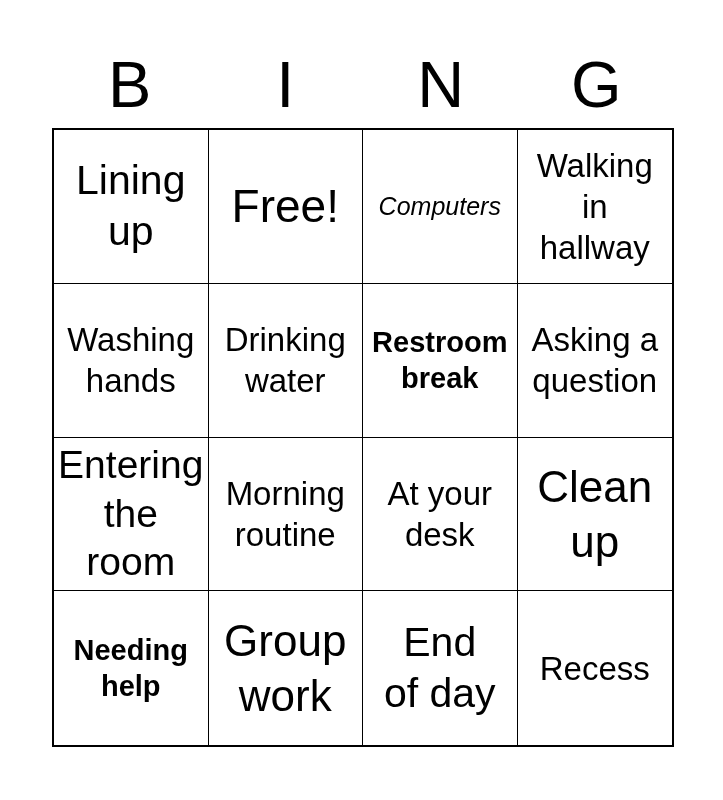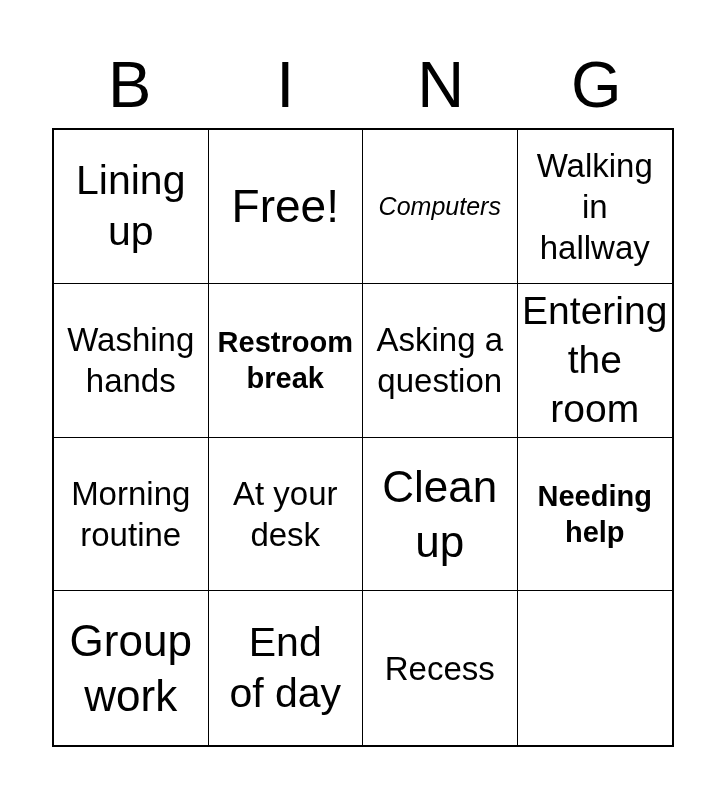--- a/index.html
+++ b/index.html
@@ -100,20 +100,24 @@
   <div class="cell fs33">
     <span class="cell-label">Walking
 in
 hallway</span>
   </div>
 
   <div class="cell fs33">
     <span class="cell-label">Washing
 hands</span>
   </div>
+  <div class="cell fs33">
+    <span class="cell-label">Drinking
+water</span>
+  </div>
   <div class="cell fs29">
     <span class="cell-label">Restroom
 break</span>
   </div>
   <div class="cell fs33">
     <span class="cell-label">Asking a
 question</span>
   </div>
 
   <div class="cell fs31">

